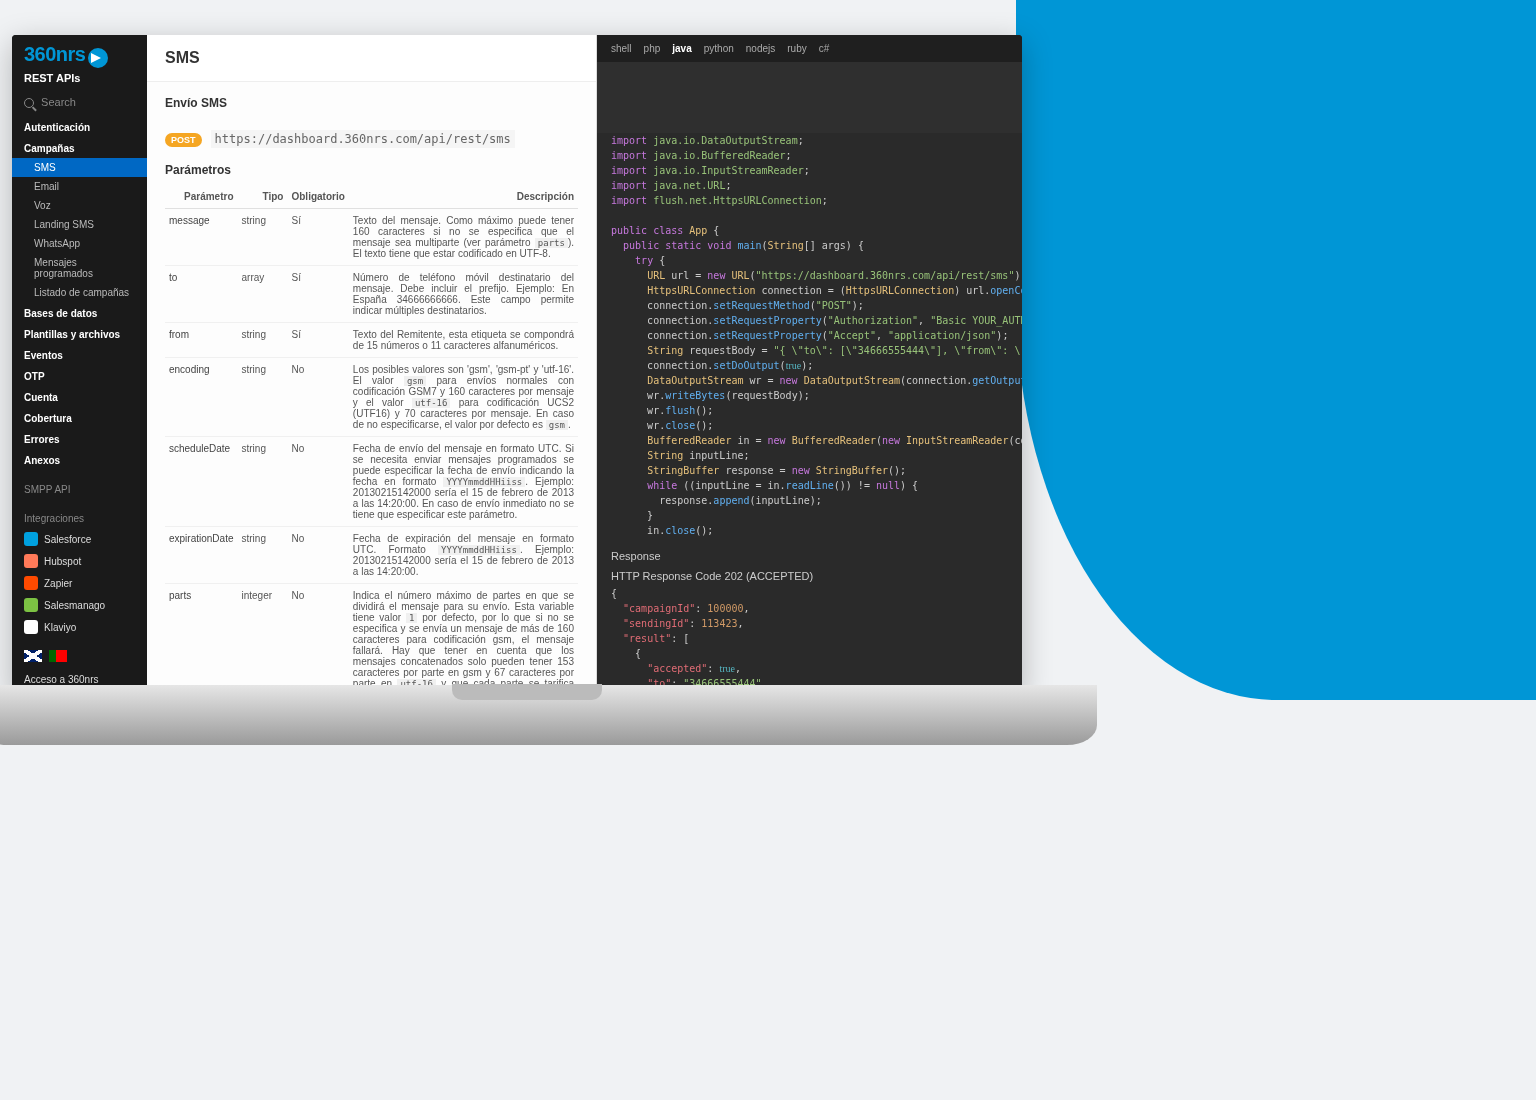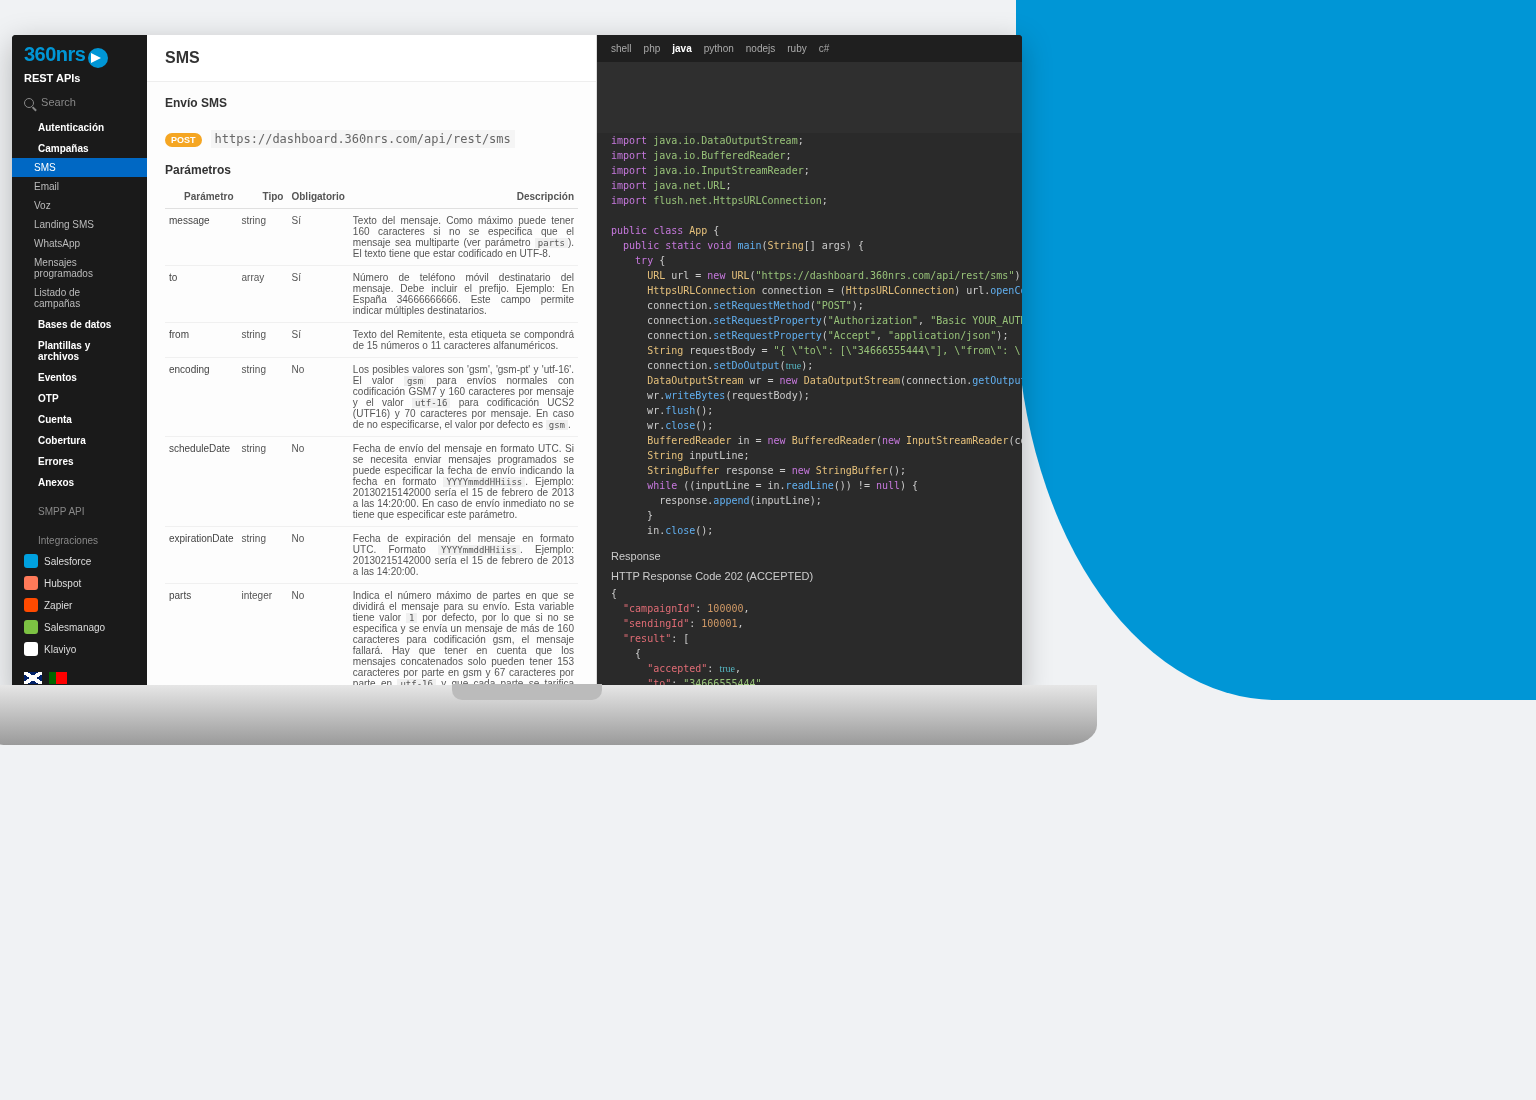--- a/index.html
+++ b/index.html
@@ -20,21 +20,21 @@
 .logo { padding: 8px 12px 4px; }
 .logo-text { color: #0096d6; font-size: 20px; font-weight: 700; letter-spacing: -0.5px; }
 .logo-icon { display:inline-block; width: 20px; height: 20px; background: #0096d6; border-radius: 50%; vertical-align: middle; position: relative; margin-left: 2px; }
 .logo-icon::after { content: ""; position: absolute; left: 3px; top: 5px; border-left: 10px solid white; border-top: 5px solid transparent; border-bottom: 5px solid transparent; }
 .subtitle { color: #fff; font-size: 11px; font-weight: 700; padding: 0 12px 8px; }
 .search-row { padding: 4px 12px 8px; color: #888; }
 .search-icon { display: inline-block; width: 10px; height: 10px; border: 1.5px solid #888; border-radius: 50%; position: relative; margin-right: 4px; vertical-align: middle; }
 .search-icon::after { content: ""; position: absolute; width: 5px; height: 1.5px; background: #888; right: -4px; bottom: -2px; transform: rotate(45deg); }
 
 .nav { list-style: none; }
-.nav li { padding: 4px 26px; font-size: 10px; color: #ddd; cursor: pointer; }
+.nav li { padding: 4px 12px; font-size: 10px; color: #ddd; cursor: pointer; }
 .nav li.sub { padding-left: 22px; color: #bbb; }
 .nav li.active { background: #0068c4; color: #fff; }
 .nav li.section { font-weight: 600; color: #fff; padding-top: 6px; }
 .nav li.header { color: #888; font-size: 10px; padding-top: 14px; }
 
 .integrations { padding: 0; }
 .integ-item { display: flex; align-items: center; padding: 4px 12px; font-size: 10px; color: #ddd; }
 .integ-icon { width: 14px; height: 14px; border-radius: 3px; margin-right: 6px; display: inline-block; }
 .ic-sf { background: #00a1e0; }
 .ic-hs { background: #ff7a59; }
@@ -252,21 +252,21 @@
       .out.(response.());
     }  ( e) {
       
     }
   }
 }</div>
         <div class="response-hdr">Response</div>
         <div class="response-hdr" style="padding-top:4px">HTTP Response Code 202 (ACCEPTED)</div>
         <div class="code-body" id="resp-body">{
   <span class="prop">"campaignId"</span>: <span class="num">100000</span>,
-  <span class="prop">"sendingId"</span>: <span class="num">100001</span>,
+  <span class="prop">"sendingId"</span>: <span class="num">113423</span>,
   <span class="prop">"result"</span>: [
     {
       <span class="prop">"accepted"</span>: <span class="bool">true</span>,
       <span class="prop">"to"</span>: <span class="str">"34666555444"</span>,
       <span class="prop">"id"</span>: <span class="str">"XXXXXXXXXXXXX"</span>,</div>
       </section>
 
     </div>
   </div>
   <div class="laptop-base"></div>

